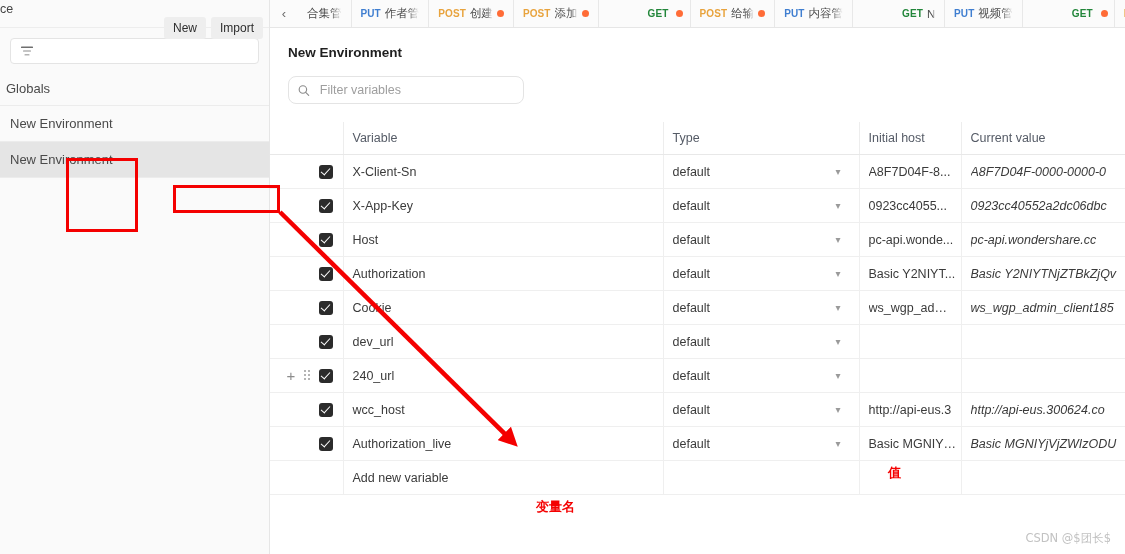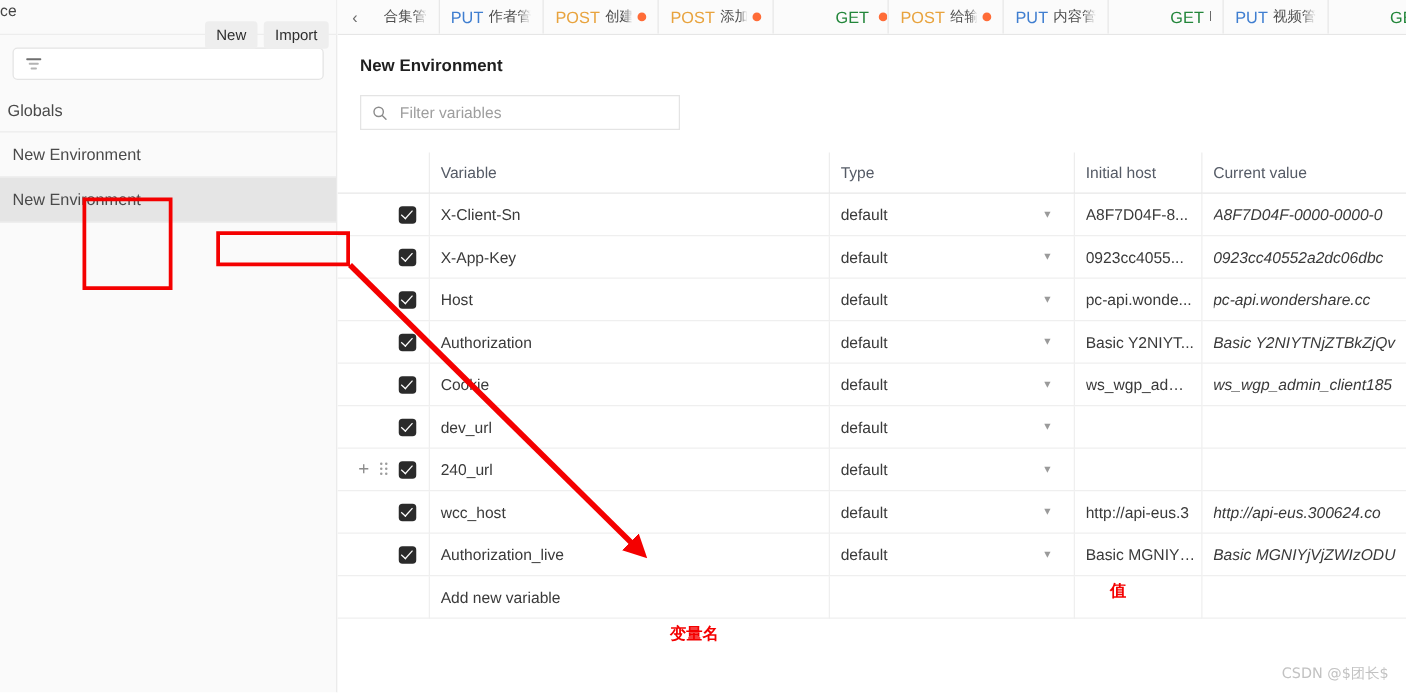--- a/index.html
+++ b/index.html
@@ -119,22 +119,22 @@
     background: #fbfbfb;
     cursor: pointer;
     white-space: nowrap;
     max-width: 92px;
     overflow: hidden;
     flex: 0 0 auto;
     position: relative;
   }
   .tab:first-of-type { border-left: none; justify-content: center; }
   .tab .m {
-    font-size: 13px;
-    font-weight: normal;
+    font-size: 10px;
+    font-weight: bold;
     letter-spacing: .1px;
     flex: 0 0 auto;
   }
   .tab .t {
     font-size: 11.5px;
     color: #4d4d4d;
     overflow: hidden;
     text-overflow: clip;
     max-width: 40px;
     -webkit-mask-image: linear-gradient(to right,#000 70%,transparent 100%);
@@ -152,24 +152,24 @@
 
   
   .env-title {
     font-size: 13.5px;
     font-weight: bold;
     color: #1f1f1f;
     padding: 17px 0 0 18px;
   }
   .filtervars-wrap { padding: 16px 0 0 18px; }
   .filtervars {
-    width: 256px;
+    width: 236px;
     height: 28px;
     border: 1px solid #e4e4e4;
-    border-radius: 0;
+    border-radius: 8px;
     display: flex;
     align-items: center;
     padding: 0 9px;
     gap: 8px;
     background: #fff;
   }
   .filtervars input {
     border: none; outline: none;
     font-size: 12.5px;
     color: #2b2b2b;

